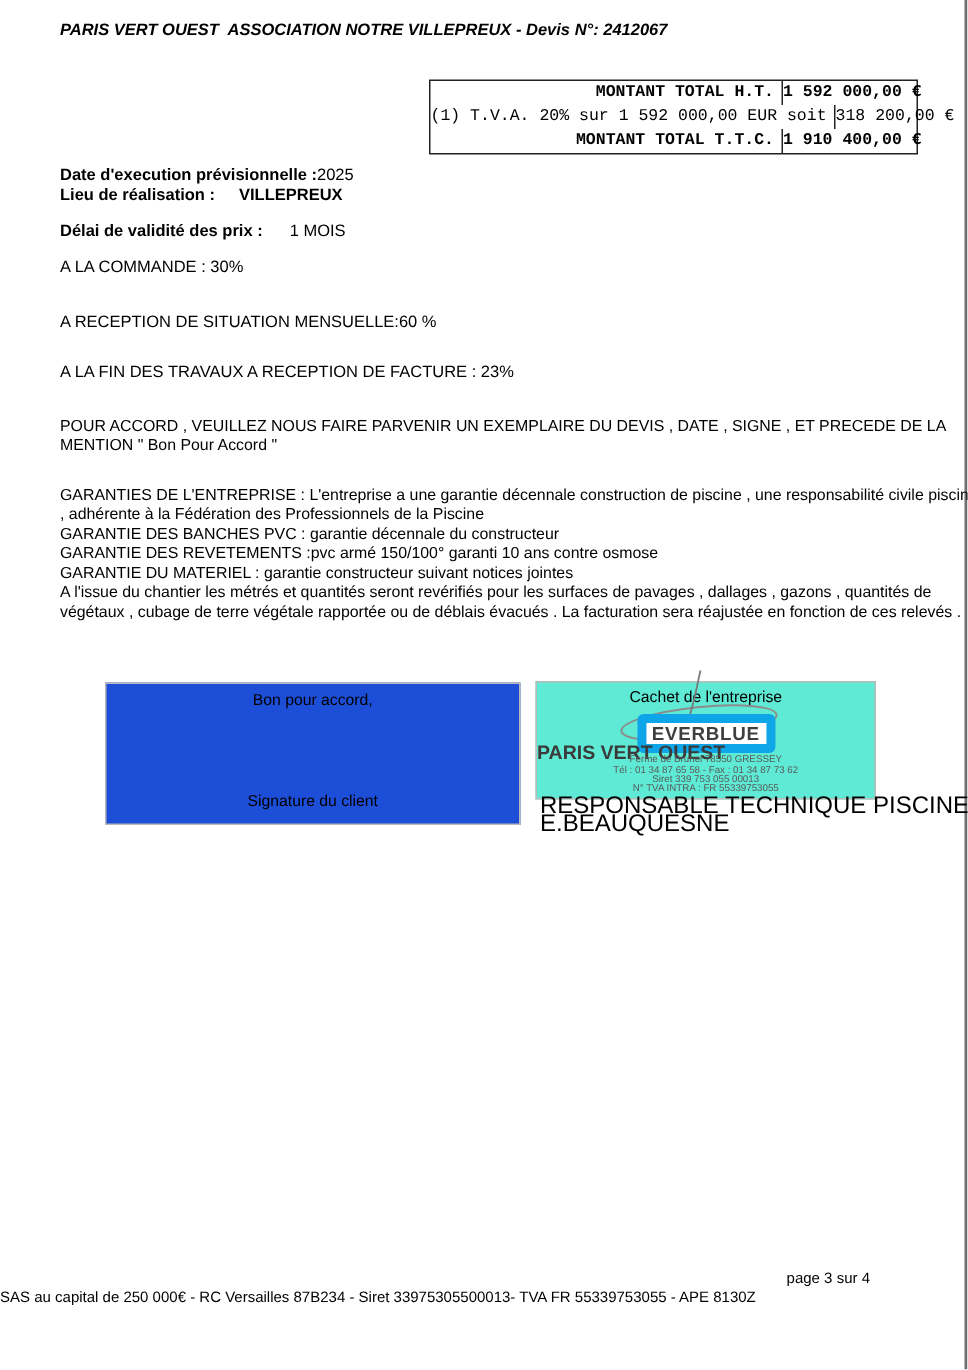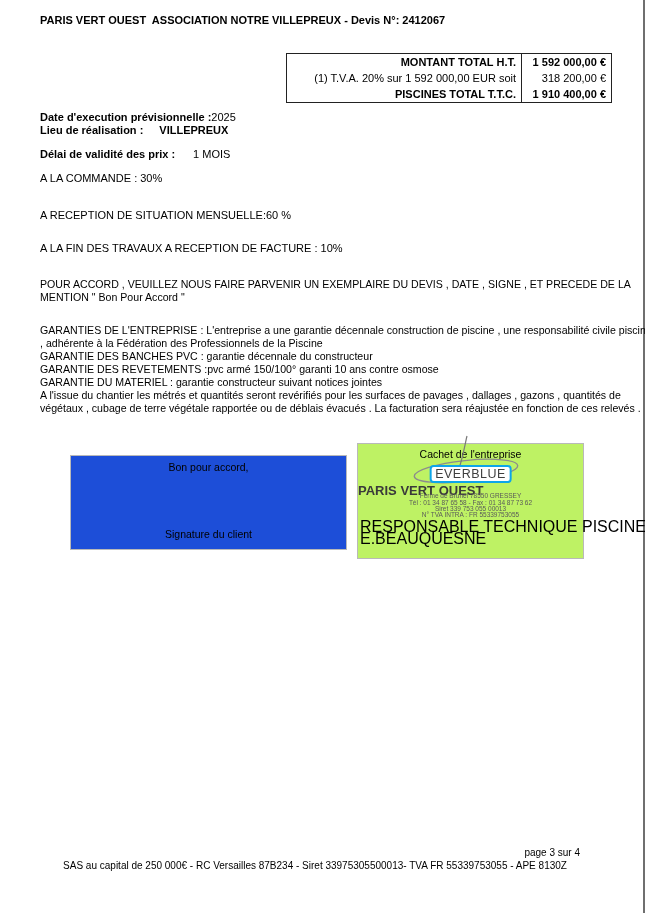--- a/index.html
+++ b/index.html
@@ -4,100 +4,100 @@
 <style>
   html,body { margin:0; padding:0; }
   body {
     width:645px; height:913px; background:#ffffff; position:relative;
     font-family:"Liberation Sans", sans-serif; color:#000; overflow:hidden;
   }
   .b { font-weight:bold; }
 
   .page-edge { position:absolute; right:0; top:0; width:2px; height:913px; background:#6f6f6f; }
 
-  .doc-header { position:absolute; left:40px; top:14px; font-size:11px; font-weight:bold; white-space:pre; }
+  .doc-header { position:absolute; left:40px; top:14px; font-size:11px; font-weight:bold; white-space:pre;font-style:italic; }
 
   
   .totals-box {
     position:absolute; left:286px; top:53px; width:326px;
     border:1.5px solid #222; box-sizing:border-box; background:#fff;
   }
-  .totals-row { display:flex; line-height:16px; font-size:11px; }
+  .totals-row { display:flex; line-height:16px; font-size:11px;font-family:Liberation Mono, monospace; }
   .t-label { flex:1; text-align:right; padding-right:5px; border-right:1.5px solid #222; white-space:nowrap; }
   .t-value { width:84px; text-align:right; padding-right:5px; white-space:nowrap; }
   .totals-row.bold { font-weight:bold; }
 
   .line { position:absolute; left:40px; font-size:11px; white-space:nowrap; }
   .val-gap-lg { margin-left:16px;font-weight:bold; }
   .val-gap-sm { margin-left:18px; }
 
   .para { position:absolute; left:40px; font-size:10.6px; line-height:13px; white-space:nowrap; }
 
   
   .sig-box {
     position:absolute; left:70px; top:455px; width:277px; height:95px;
     border:1px solid #b9b9b9; box-sizing:border-box; background:#1d4ed8;
   }
   .sig-title { position:absolute; top:5px; left:0; width:100%; text-align:center; font-size:10.5px; }
   .sig-label { position:absolute; top:72px; left:0; width:100%; text-align:center; font-size:10.5px; }
 
   .stamp-box {
-    position:absolute; left:357px; top:443px; width:227px; height:116px;
-    border:1px solid #b9b9b9; box-sizing:border-box; background:#bef264;
+    position:absolute; left:357px; top:454px; width:227px; height:79px;
+    border:1px solid #b9b9b9; box-sizing:border-box; background:#5eead4;
   }
   .stamp-title { position:absolute; top:4px; left:0; width:100%; text-align:center; font-size:10.5px; }
   .stamp-svg { position:absolute; left:48px; top:-11px; width:130px; height:58px; overflow:visible; z-index:1; }
   .stamp-logo {
     position:absolute; top:21px; left:50%; transform:translateX(-50%); z-index:2;
-    background:#fff; border:2px solid #0ea5e9; border-radius:4px;
-    font-weight:normal; font-size:12.5px; letter-spacing:0.5px; color:#3f3f3f;
+    background:#fff; border:6px solid #0ea5e9; border-radius:4px;
+    font-weight:bold; font-size:12.5px; letter-spacing:0.5px; color:#3f3f3f;
     line-height:14px; padding:0 4px; white-space:nowrap;
   }
   .stamp-company { position:absolute; top:39px; left:0; width:100%; font-size:13px; font-weight:bold; color:#3a3a3a; z-index:2; }
   .stamp-small { position:absolute; left:0; width:100%; text-align:center; font-size:6.5px; color:#5a5a5a; z-index:2; white-space:nowrap; }
   .stamp-resp { position:absolute; left:2px; font-size:16px; color:#000; z-index:3; white-space:nowrap; }
 
   .footer-page { position:absolute; top:847px; right:65px; font-size:10px; }
-  .footer-legal { position:absolute; top:860px; left:0; width:630px; text-align:center; font-size:10px; }
+  .footer-legal { position:absolute; top:860px; left:0; width:630px; text-align:left; font-size:10px; }
 </style>
 </head>
 <body>
 
 <div class="page-edge"></div>
 
 <div class="doc-header">PARIS VERT OUEST  ASSOCIATION NOTRE VILLEPREUX - Devis N°: 2412067</div>
 
 <div class="totals-box">
   <div class="totals-row bold">
     <div class="t-label">MONTANT TOTAL H.T.</div>
     <div class="t-value">1 592 000,00 €</div>
   </div>
   <div class="totals-row">
     <div class="t-label">(1) T.V.A. 20% sur 1 592 000,00 EUR soit</div>
     <div class="t-value">318 200,00 €</div>
   </div>
   <div class="totals-row bold">
-    <div class="t-label">PISCINES TOTAL T.T.C.</div>
+    <div class="t-label">MONTANT TOTAL T.T.C.</div>
     <div class="t-value">1 910 400,00 €</div>
   </div>
 </div>
 
 <div class="line" style="top:111px">
   <span class="b">Date d'execution prévisionnelle :</span><span>2025</span>
 </div>
 <div class="line" style="top:124px">
   <span class="b">Lieu de réalisation :</span><span class="val-gap-lg">VILLEPREUX</span>
 </div>
 <div class="line" style="top:148px">
   <span class="b">Délai de validité des prix :</span><span class="val-gap-sm">1 MOIS</span>
 </div>
 
 <div class="line" style="top:172px">A LA COMMANDE : 30%</div>
 <div class="line" style="top:209px">A RECEPTION DE SITUATION MENSUELLE:60 %</div>
-<div class="line" style="top:242px">A LA FIN DES TRAVAUX A RECEPTION DE FACTURE : 10%</div>
+<div class="line" style="top:242px">A LA FIN DES TRAVAUX A RECEPTION DE FACTURE : 23%</div>
 
 <div class="para" style="top:278px">
   <div>POUR ACCORD , VEUILLEZ NOUS FAIRE PARVENIR UN EXEMPLAIRE DU DEVIS , DATE , SIGNE , ET PRECEDE DE LA</div>
   <div>MENTION " Bon Pour Accord "</div>
 </div>
 
 <div class="para" style="top:324px">
   <div>GARANTIES DE L'ENTREPRISE : L'entreprise a une garantie décennale construction de piscine , une responsabilité civile piscine</div>
   <div>, adhérente à la Fédération des Professionnels de la Piscine</div>
   <div>GARANTIE DES BANCHES PVC : garantie décennale du constructeur</div>

